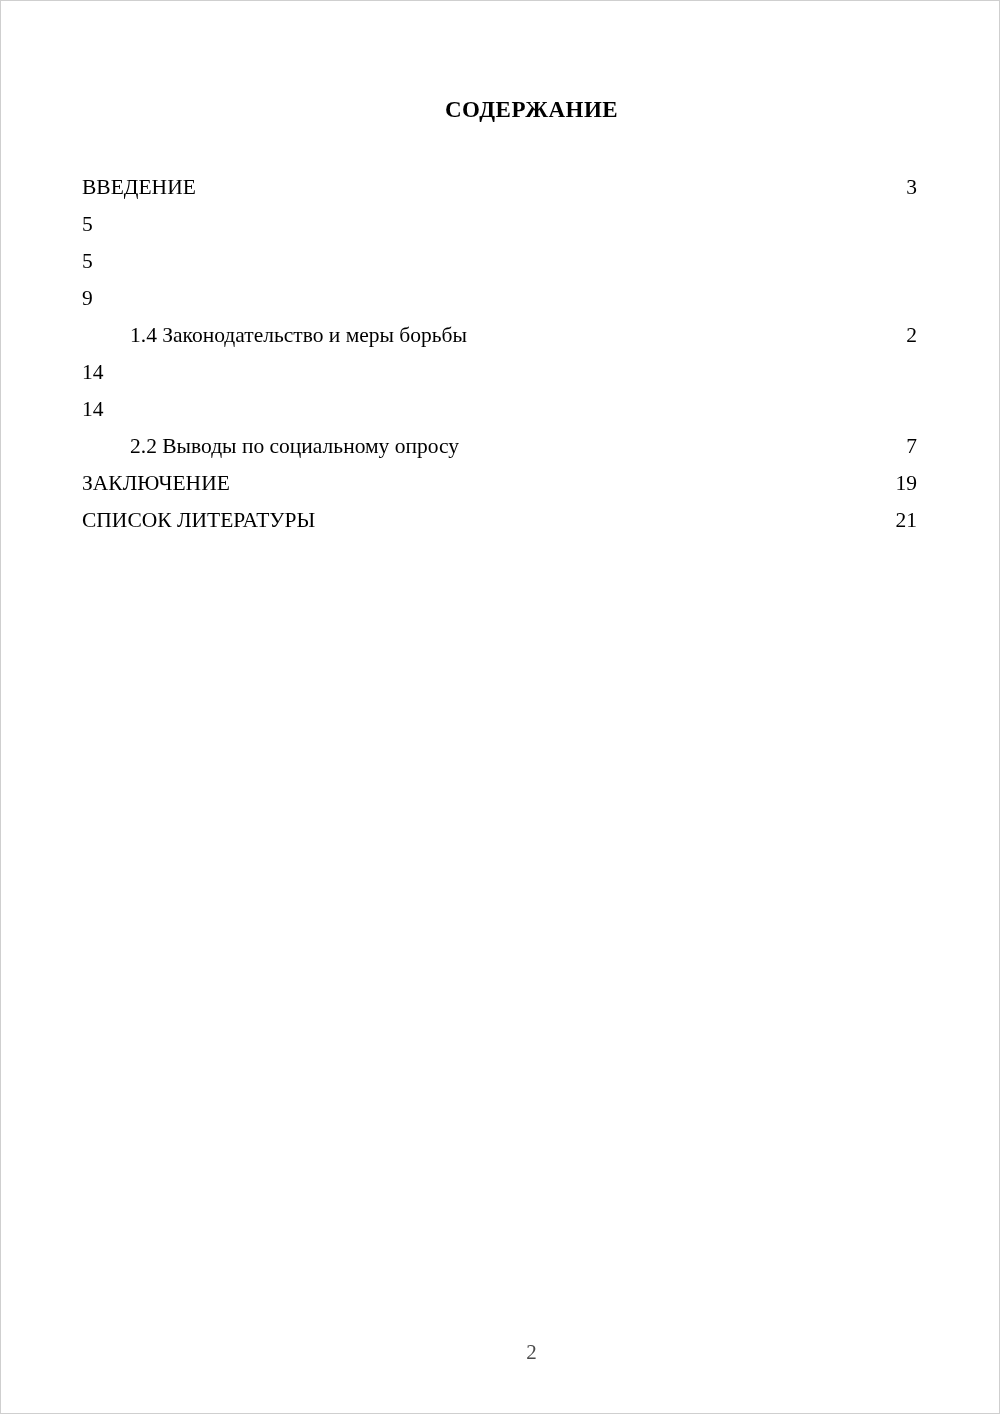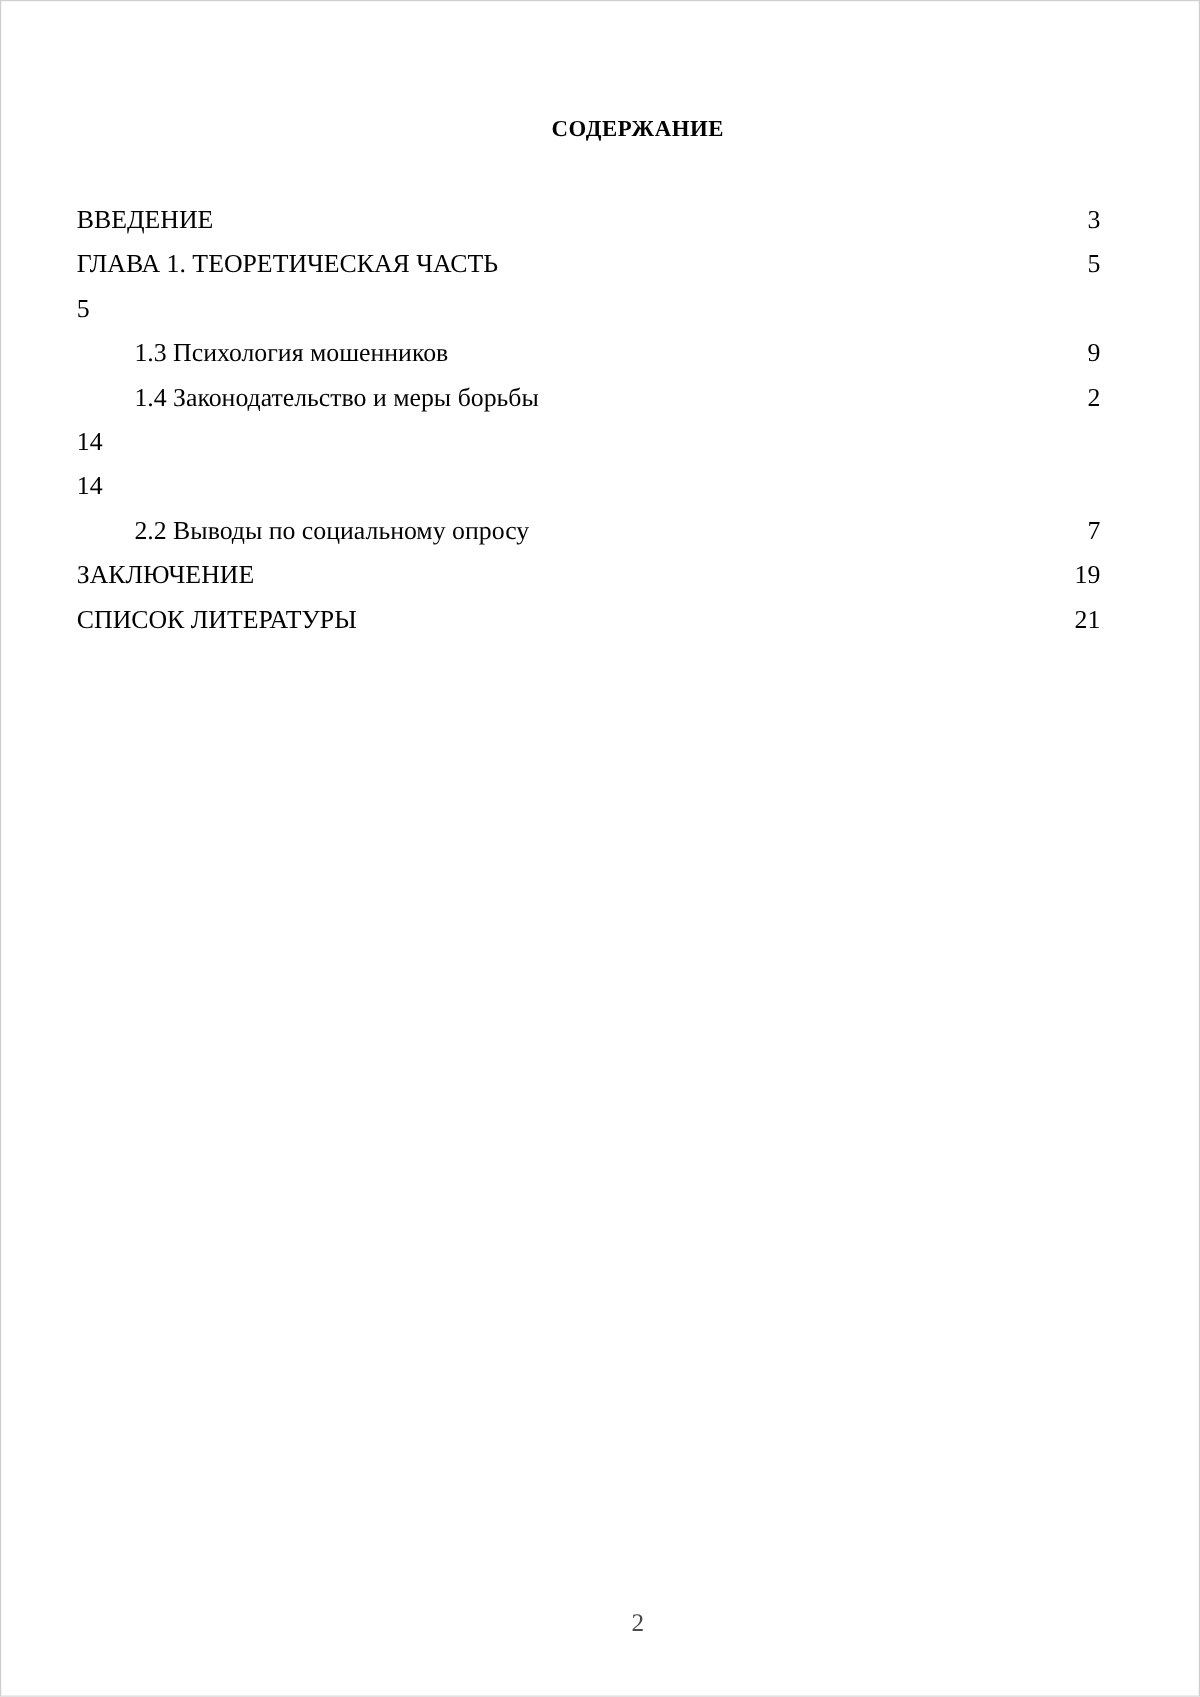--- a/index.html
+++ b/index.html
@@ -20,26 +20,26 @@
     height: 1414px;
     background: #ffffff;
     border: 1px solid #cfcfcf;
   }
   .doc-title {
     margin-top: 96px;
     margin-left: 145px;
     margin-right: 82px;
     text-align: center;
     font-weight: bold;
-    font-size: 19px;
+    font-size: 23px;
     letter-spacing: 0.5px;
   }
   .toc {
     margin-top: 46px;
-    margin-left: 63px;
+    margin-left: 81px;
     margin-right: 82px;
   }
   .toc-row {
     display: flex;
     justify-content: space-between;
     align-items: baseline;
     font-size: 21.5px;
     line-height: 37px;
   }
   .toc-row .label {
@@ -69,31 +69,29 @@
 
   <h1 class="doc-title">СОДЕРЖАНИЕ</h1>
 
   <div class="toc">
   <div class="toc-row">
     <span class="label">ВВЕДЕНИЕ</span>
     <span class="pagenum">3</span>
   </div>
 
   <div class="toc-row">
-    <span class="label">ГЛАВА 1. ТЕОРЕТИЧЕСКАЯ ЧАСТЬ</span>
     <span class="pagenum">5</span>
   </div>
 
   <div class="toc-row indent">
     <span class="pagenum">5</span>
   </div>
 
 
   <div class="toc-row indent">
-    <span class="label">1.3 Психология мошенников</span>
     <span class="pagenum">9</span>
   </div>
 
   <div class="toc-row indent">
     <span class="label">1.4 Законодательство и меры борьбы</span>
     <span class="pagenum">2</span>
   </div>
 
   <div class="toc-row">
     <span class="pagenum">14</span>

